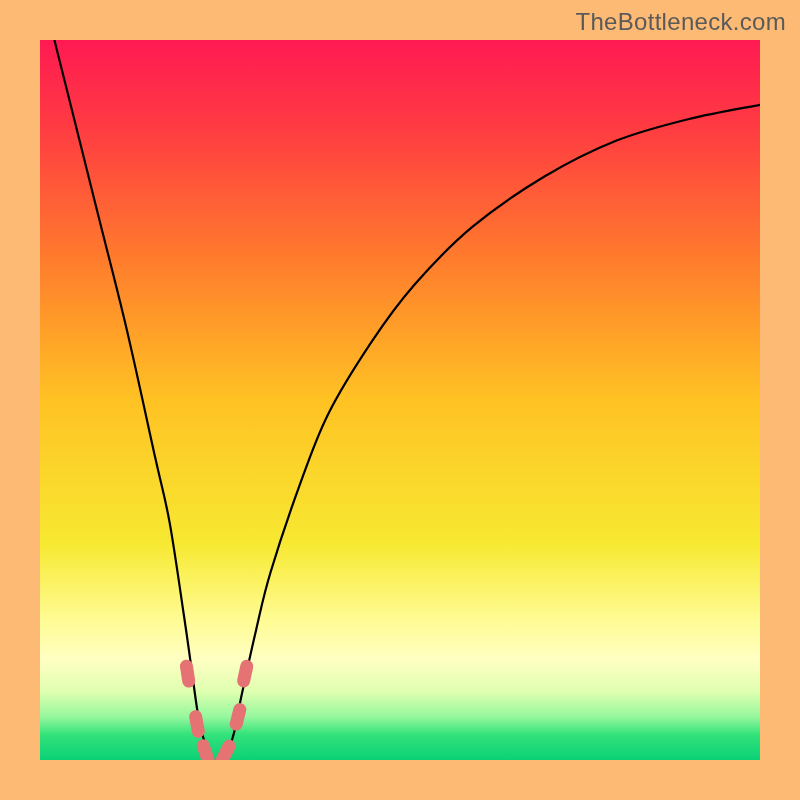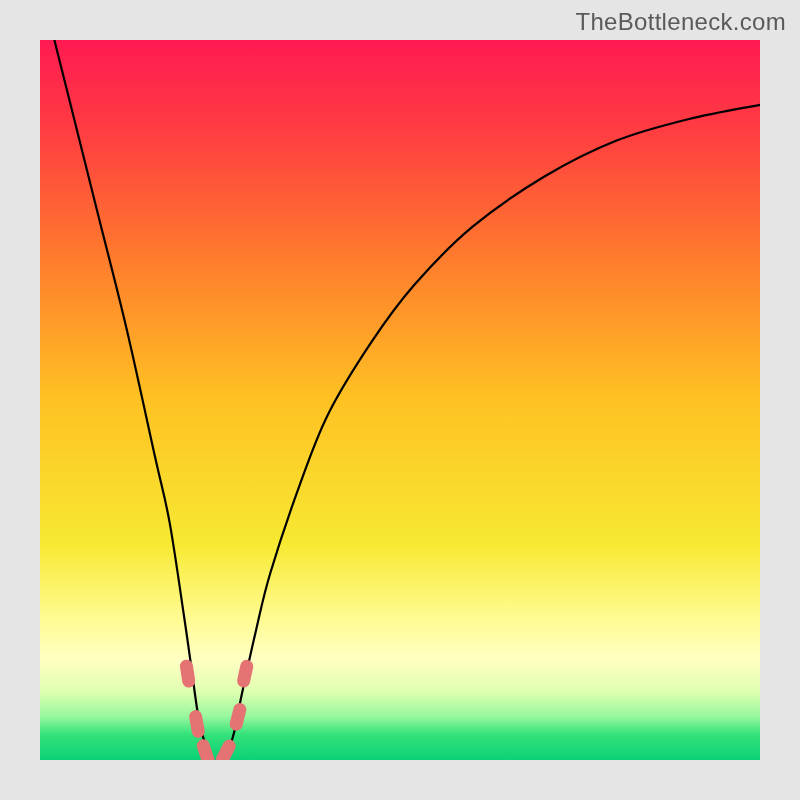--- a/index.html
+++ b/index.html
@@ -9,21 +9,21 @@
     height: 800px;
     background: #000;
     overflow: hidden;
   }
   .frame {
     position: absolute;
     left: 0;
     top: 0;
     width: 800px;
     height: 800px;
-    background: #e5e5e5;
+    background: #fdba74;
   }
   .plot-area {
     position: absolute;
     left: 40px;
     top: 40px;
     width: 720px;
     height: 720px;
     overflow: hidden;
   }
   .watermark {

